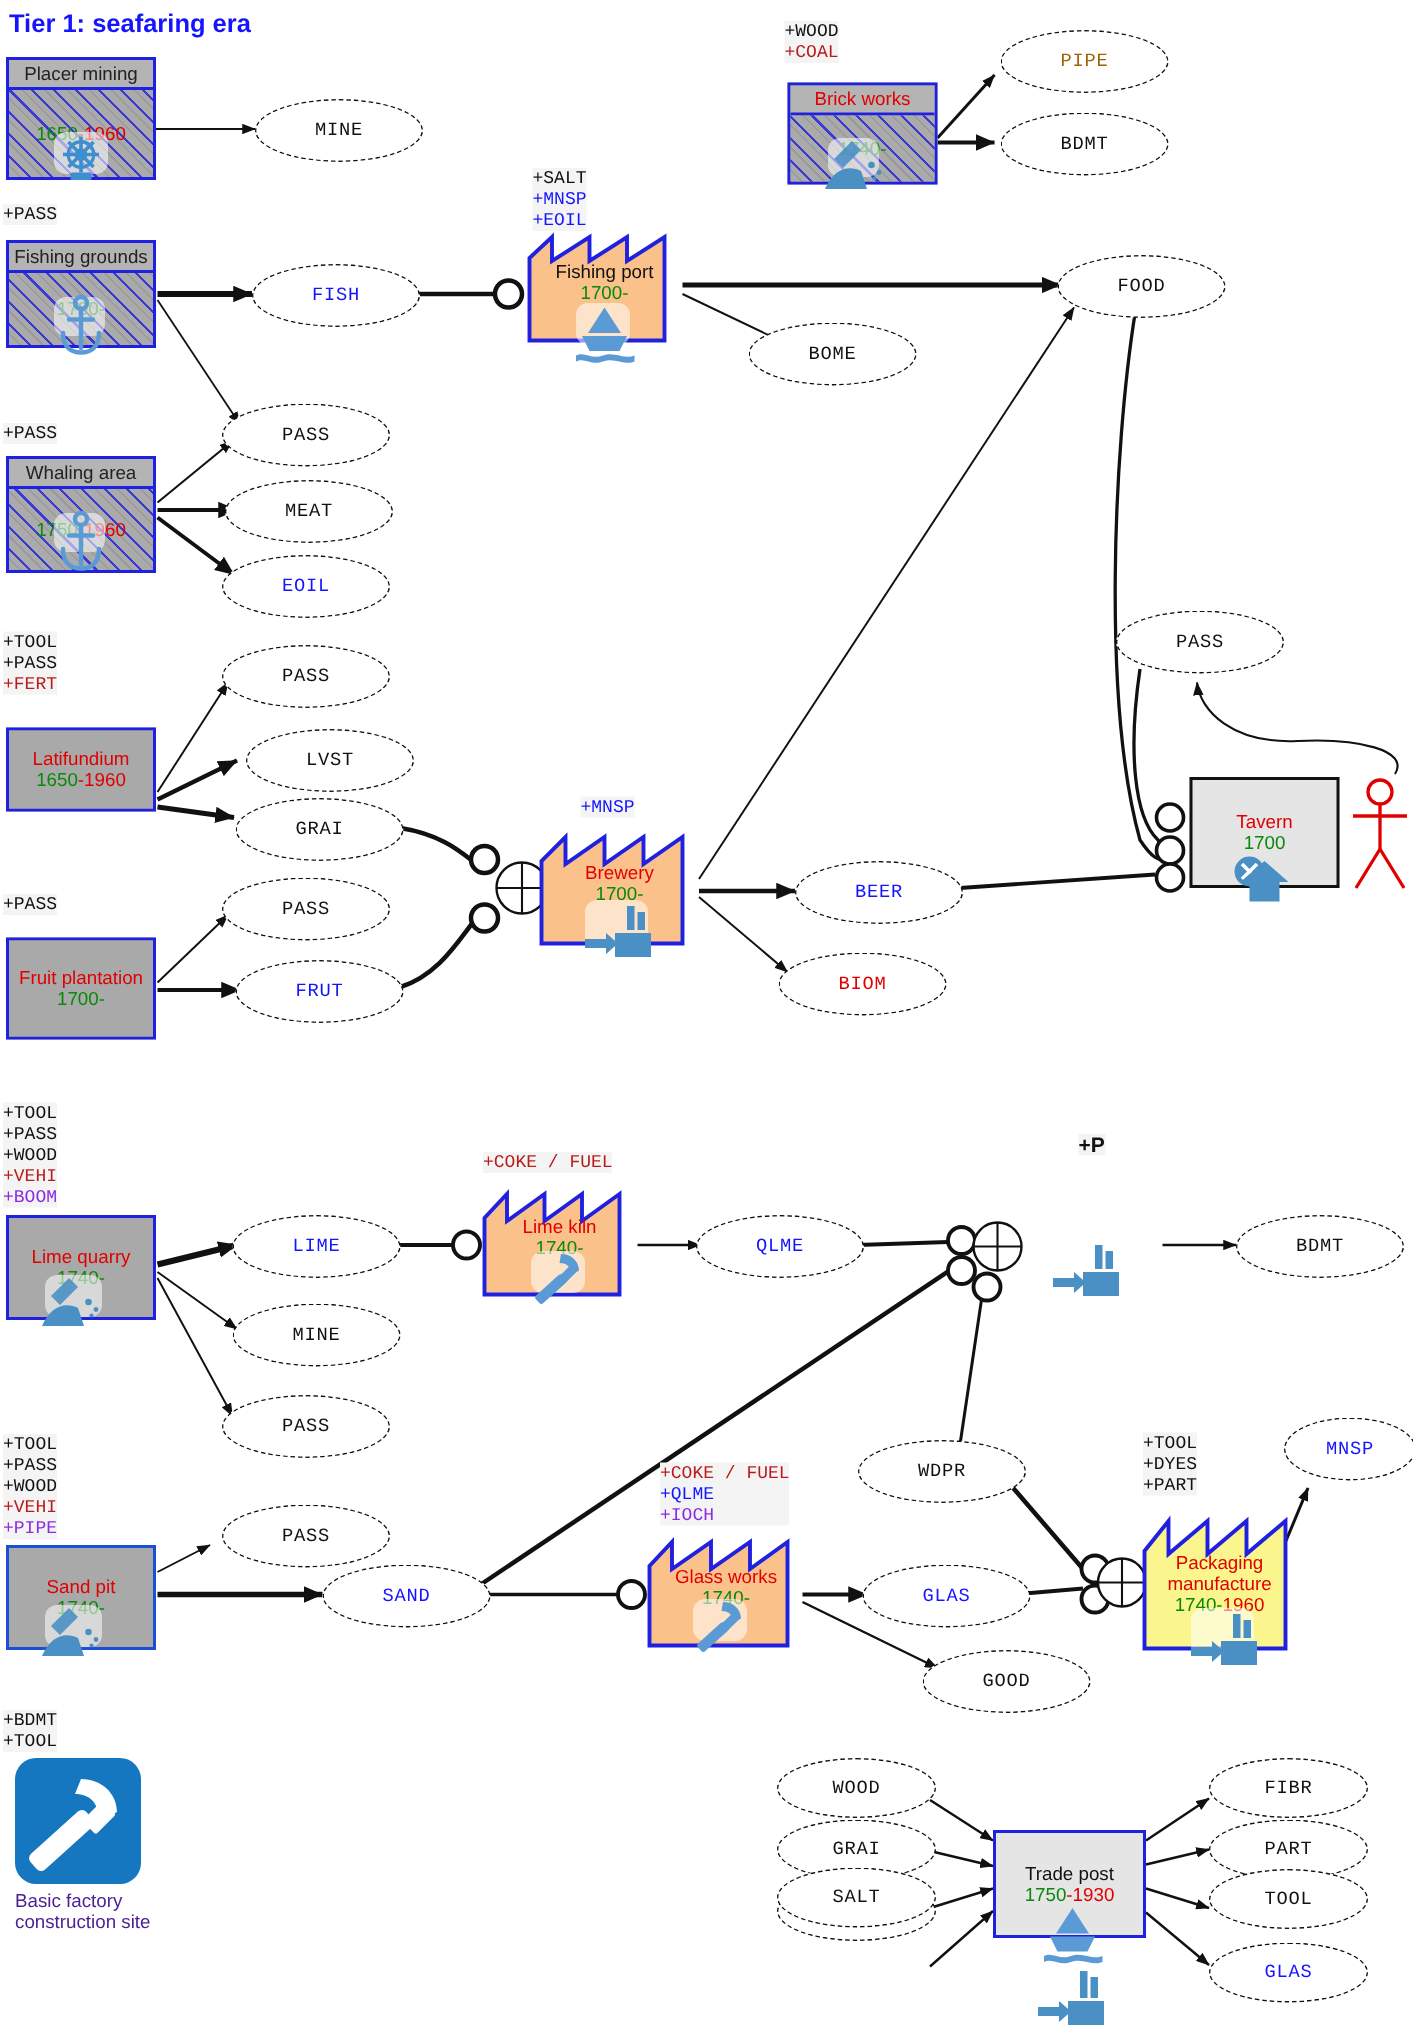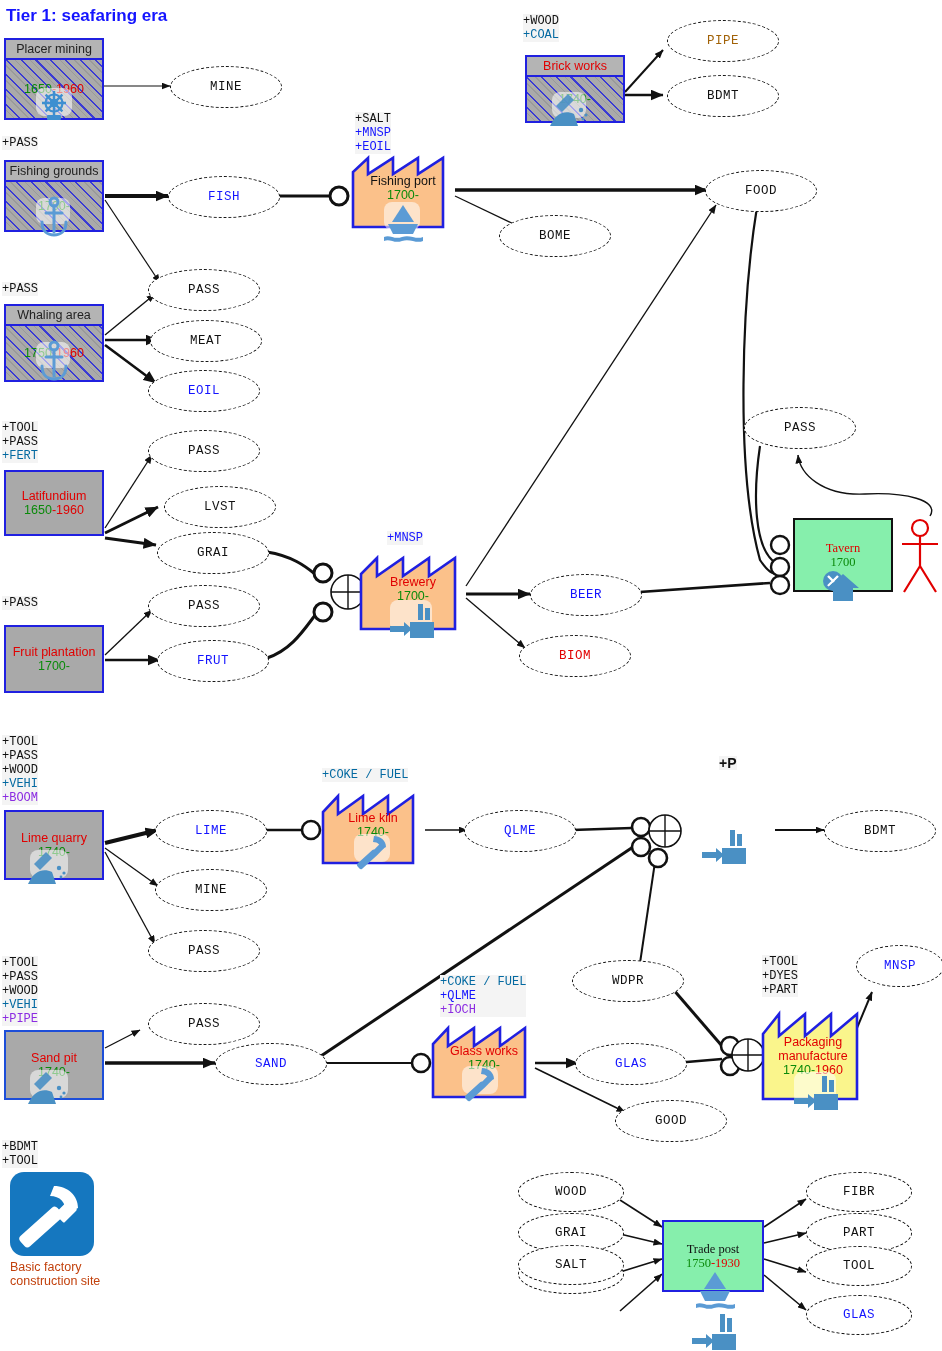--- a/index.html
+++ b/index.html
@@ -35,38 +35,38 @@
 
   
   .fac{position:absolute;}
   .fac svg.shape{position:absolute;left:0;top:0;}
   .fac .lbl{position:absolute;left:0;right:0;top:46%;transform:translateY(-50%);text-align:center;z-index:2;}
   .fac .lbl .nm{font-size:12.5px;}
   .fac .lbl .nm.black{color:#111;}
   .fac .lbl .dt{font-size:12.5px;}
 
   
-  .bldg{position:absolute;box-sizing:border-box;background:#86efac;font-family:Liberation Serif, serif;}
+  .bldg{position:absolute;box-sizing:border-box;background:#e5e5e5;}
   .bldg.black{border:2px solid #111;}
   .bldg.blue{border:2.5px solid #2020e0;}
 
   
   .note{position:absolute;font-family:"Liberation Mono",monospace;font-size:12px;line-height:14px;
         color:#111;white-space:nowrap;background:#f4f4f4;}
-  .note .r{color:#0369a1;} .note .b{color:#1414ff;} .note .p{color:#8b2be2;}
+  .note .r{color:#b91c1c;} .note .b{color:#1414ff;} .note .p{color:#8b2be2;}
   .note.plus{font-family:"Liberation Sans",sans-serif;font-weight:bold;font-size:14px;background:#f4f4f4;}
 
   
   .ico{position:absolute;z-index:3;}
   .ico svg{display:block;}
   .glow{position:absolute;background:rgba(255,255,255,.55);border-radius:8px;z-index:2;}
 
   .constr{position:absolute;}
   .constr .sq{width:84px;height:84px;border-radius:14px;background:#1577bf;position:relative;}
-  .constr .cap{margin-top:4px;font-size:12.5px;color:#c2410c;line-height:14px;white-space:nowrap;}
+  .constr .cap{margin-top:4px;font-size:12.5px;color:#4c1d95;line-height:14px;white-space:nowrap;}
 
   .stick{position:absolute;}
 </style>
 </head>
 <body>
 
 <div id="stage">
 
   <div class="title">Tier 1: seafaring era</div>
 
@@ -270,21 +270,21 @@
     <svg width="32" height="42" viewBox="0 0 32 42">
         <g fill="none" stroke="#5b9bd5" stroke-width="3" stroke-linecap="round">
       <circle cx="16" cy="6" r="4"></circle>
           <path d="M16,10 L16,36"></path>
           <path d="M8,17 L24,17"></path>
           <path d="M4,26 C4,36 10,39 16,39 C22,39 28,36 28,26"></path>
         </g>
       </svg>
   </div>
 
-  <div class="src" style="left:4px;top:470px;width:100px;height:66px;">
+  <div class="src" style="left:4px;top:485px;width:100px;height:56px;">
     <div class="bd plain" style="height:100%;">
       <div class="centerbox">
         <span class="nm">Latifundium</span>
         <span class="dt"><span>1650</span><span class="e">-</span><span class="e">1960</span></span>
       </div>
     </div>
   </div>
 
   <div class="src" style="left:4px;top:625px;width:100px;height:68px;">
     <div class="bd plain" style="height:100%;">

